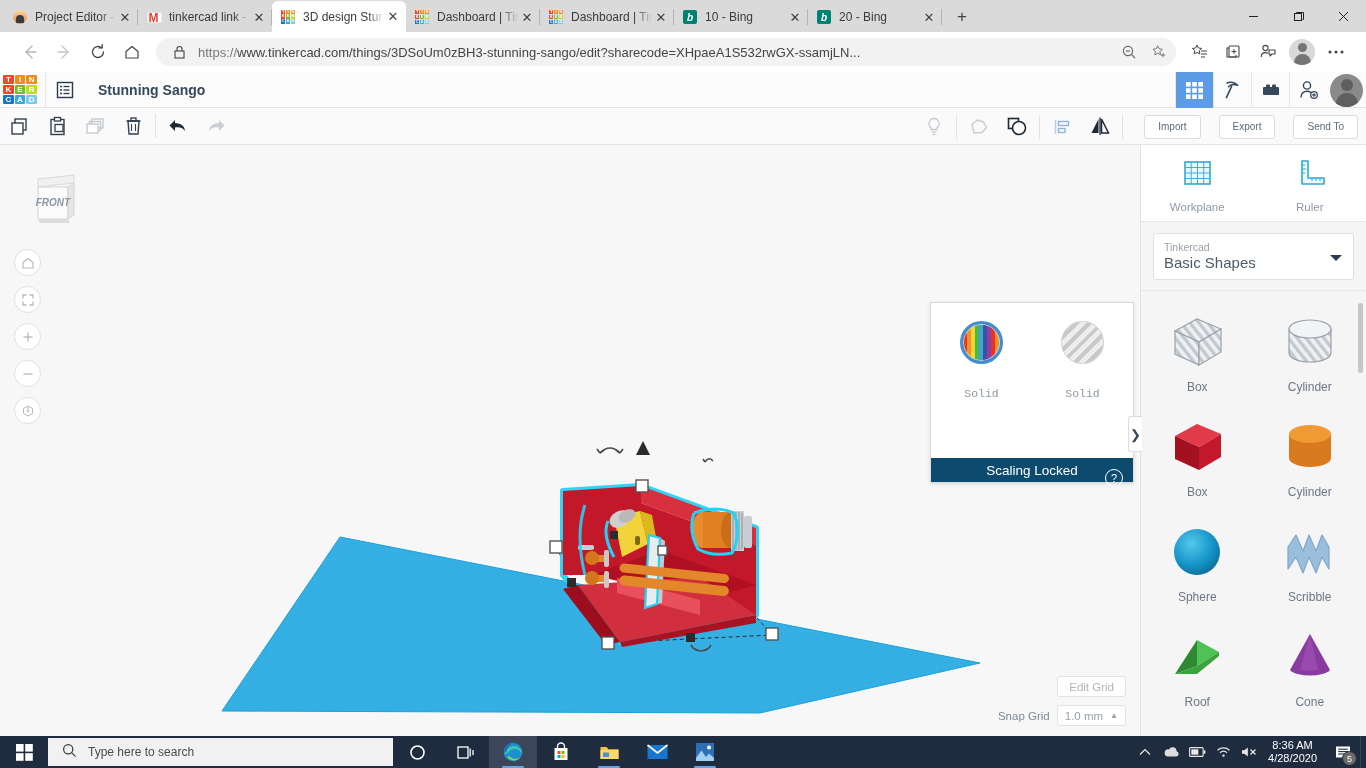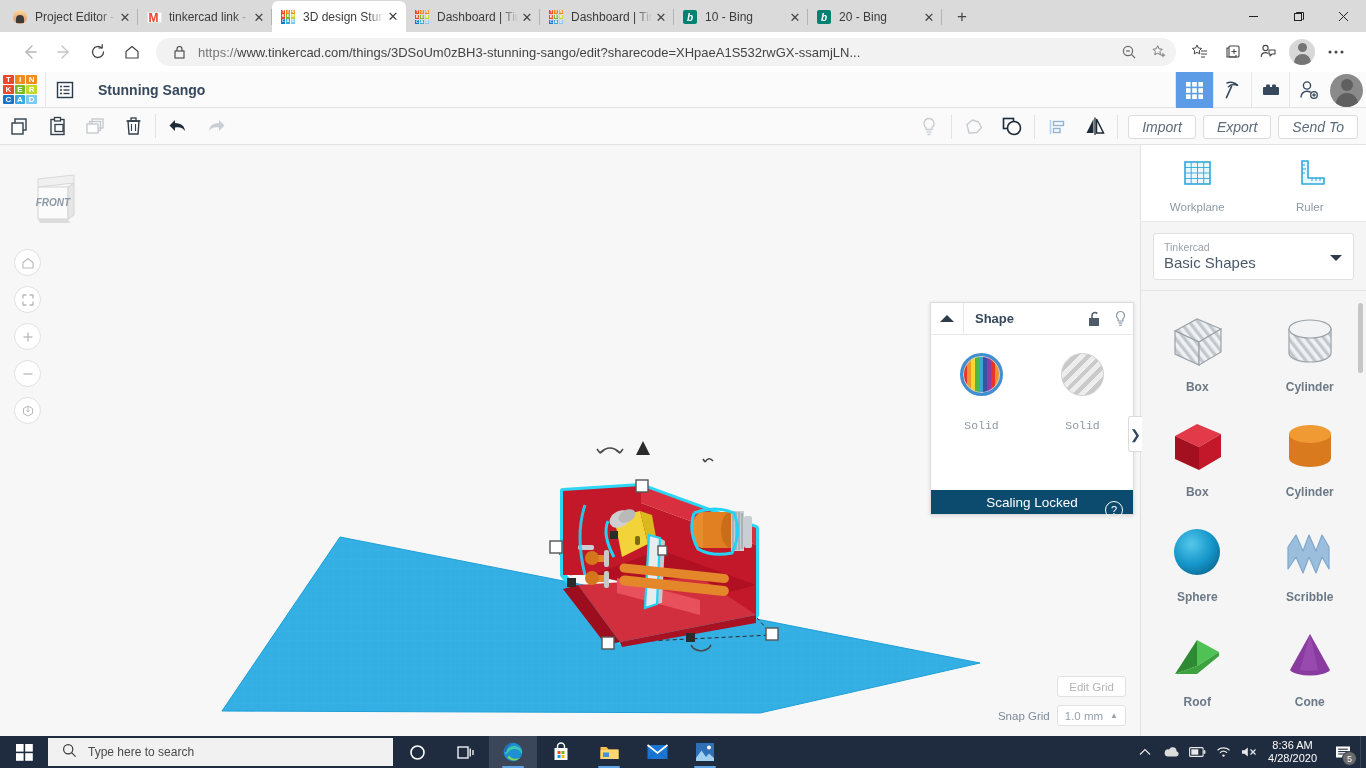--- a/index.html
+++ b/index.html
@@ -95,21 +95,21 @@
 
   .tc-toolbar {
     height:37px; background:#fafafa; border-bottom:1px solid #e3e3e3; display:flex; align-items:center; position:relative;
   }
   .tt-btn { width:38px;height:37px;display:flex;align-items:center;justify-content:center;color:#32404d; }
   .tt-btn.dim { color:#c2c8ce; }
   .tt-sep { width:1px;height:24px;background:#e2e2e2;margin:0 3px; }
   .tt-right { position:absolute;right:0;top:0;height:37px;display:flex;align-items:center;padding-right:8px;gap:0; }
   .tt-textbtn {
     height:24px;border:1px solid #dcdcdc;border-radius:3px;background:#fff;color:#5a6b7b;
-    font-size:14px;padding:0 13px;display:flex;align-items:center;margin-left:7px;font-style:italic;
+    font-size:10px;padding:0 13px;display:flex;align-items:center;margin-left:18px;
   }
 
   .tc-body { flex:1; display:flex; position:relative; overflow:hidden; }
 
   
   .canvas { flex:1; position:relative; background:#f7f7f7; overflow:hidden; }
 
   .viewcube { position:absolute; left:24px; top:22px; width:62px; height:62px;font-style:italic; }
   .navbtns { position:absolute; left:14px; top:104px; display:flex; flex-direction:column; gap:10px; }
   .navbtn { width:27px;height:27px;border-radius:50%;border:1px solid #e0e0e0;background:#fff;display:flex;align-items:center;justify-content:center;color:#b9b9b9; }
@@ -162,21 +162,21 @@
   .rp-select {
     margin:11px 12px 10px;background:#fff;border:1px solid #e0e0e0;border-radius:3px;
     padding:7px 10px 8px;position:relative;
   }
   .rp-sel-sup { font-size:10.5px;color:#97a1ab; }
   .rp-sel-main { font-size:15px;color:#4b5a68;margin-top:1px; }
   .rp-caret { position:absolute;right:11px;top:21px;width:0;height:0;border-left:6px solid transparent;border-right:6px solid transparent;border-top:6px solid #2f3b48; }
   .rp-grid { flex:1;overflow:hidden;padding:10px 0 0;border-top:1px solid #e6e6e6;position:relative; }
   .rp-items { display:grid;grid-template-columns:1fr 1fr;row-gap:6px; }
   .rp-item { text-align:center;padding:10px 0 6px; }
-  .rp-item-lbl { font-size:12px;color:#6b7885;margin-top:3px;font-weight:bold; }
+  .rp-item-lbl { font-size:12px;color:#6b7885;margin-top:3px; }
   .rp-scroll { position:absolute;right:3px;top:12px;width:5px;height:70px;background:#c6c6c6;border-radius:3px; }
   .collapse-tab {
     position:absolute;left:-13px;top:271px;width:14px;height:36px;background:#fff;border:1px solid #dcdcdc;border-right:none;
     border-radius:3px 0 0 3px;display:flex;align-items:center;justify-content:center;color:#36485c;font-size:13px;z-index:7;
   }
 
   
   .taskbar { height:32px;background:#1f2b3e;display:flex;align-items:center;position:relative; }
   .start { width:48px;height:32px;display:flex;align-items:center;justify-content:center; }
   .tb-search {
@@ -703,41 +703,20 @@
           <div class="snaprow">
             <span class="snaplbl">Snap Grid</span>
             <span class="snapsel">
               <span>1.0 mm</span>
               <span style="font-size:8px">▲</span>
             </span>
           </div>
         </div>
 
         <div class="inspector">
-          <div class="insp-head">
-            <div class="insp-collapse">
-              <svg width="16" height="9" viewBox="0 0 16 9">
-                  <path d="M1 8L8 1l7 7z" fill="#2e3b48"></path>
-                </svg>
-            </div>
-            <div class="insp-title">Shape</div>
-            <div class="insp-hicon">
-              <svg width="15" height="16" viewBox="0 0 15 16">
-                  <rect x="2" y="7" width="10" height="8" fill="#4f5d6b"></rect>
-                  <path d="M5 7V4.5a3 3 0 0 1 5.3-1.9" fill="none" stroke="#4f5d6b" stroke-width="1.6"></path>
-                </svg>
-            </div>
-            <div class="insp-hicon">
-              <svg width="15" height="17" viewBox="0 0 15 17">
-                  <path d="M7.5 1.5a4 4 0 0 0-2.4 7.2v2.3h4.8V8.7A4 4 0 0 0 7.5 1.5z" fill="none" stroke="#8d99a5" stroke-width="1.2"></path>
-                  <line x1="5.5" y1="13" x2="9.5" y2="13" stroke="#8d99a5" stroke-width="1.2"></line>
-                  <line x1="6.2" y1="15.2" x2="8.8" y2="15.2" stroke="#8d99a5" stroke-width="1.2"></line>
-                </svg>
-            </div>
-          </div>
           <div class="insp-modes">
             <div class="mode">
               <div class="swatch-solid"></div>
               <div class="mode-lbl">Solid</div>
             </div>
             <div class="mode">
               <div class="swatch-hole"></div>
               <div class="mode-lbl">Solid</div>
             </div>
           </div>

